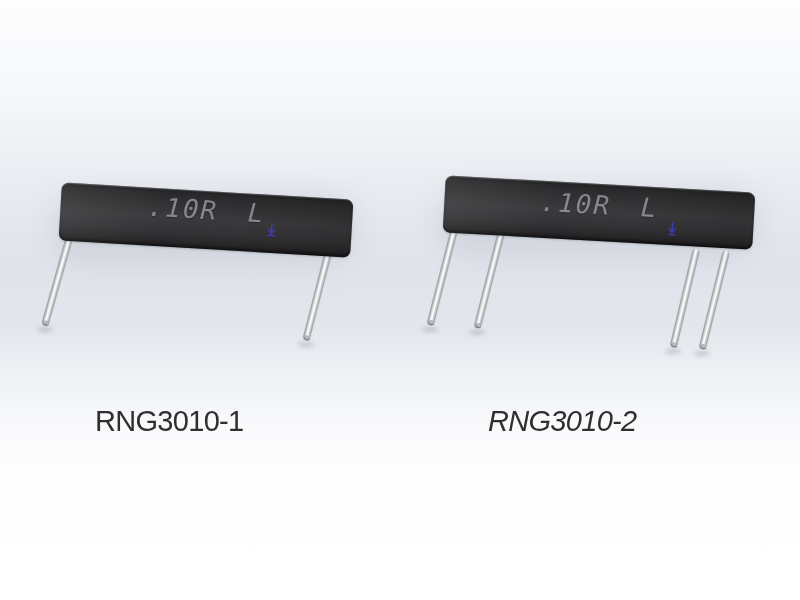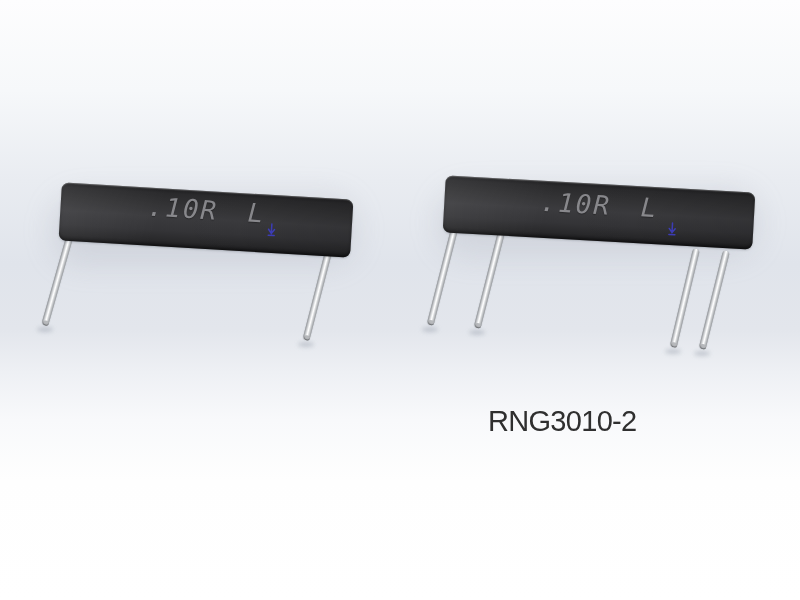--- a/index.html
+++ b/index.html
@@ -97,20 +97,21 @@
     <div class="pin" style="left:67px; top:234px; height:95px; transform:rotate(15.8deg);"></div>
     <div class="pin" style="left:325px; top:252px; height:91px; transform:rotate(14.4deg);"></div>
 
     <div class="res-body" style="left:60px; top:191px; width:292px; height:58px; transform:rotate(3.4deg);">
       <div class="marking" style="top:6px;">.10R L</div>
       <svg class="origin-marker" style="left:206px; top:27px;" width="12" height="16" viewBox="0 0 12 16">
         <path d="M6 2 V10 M3 7.5 L6 11.5 L9 7.5 M3 13.5 H9" stroke="#3c3cb4" stroke-width="1.5" fill="none" stroke-linecap="round"></path>
       </svg>
     </div>
 
+    <div class="caption" style="left:95px; top:406px;">RNG3010-1</div>
   </div>
 
   <div class="product">
     <div class="body-haze" style="left:438px; top:190px; width:320px; height:66px;"></div>
 
     <div class="tip-shadow" style="left:422px; top:327px;"></div>
     <div class="tip-shadow" style="left:469px; top:330px;"></div>
     <div class="tip-shadow" style="left:665px; top:349px;"></div>
     <div class="tip-shadow" style="left:694px; top:351px;"></div>
 
@@ -119,16 +120,16 @@
     <div class="pin" style="left:693px; top:249px; height:101px; transform:rotate(13.4deg);"></div>
     <div class="pin" style="left:723px; top:251px; height:101px; transform:rotate(14deg);"></div>
 
     <div class="res-body" style="left:444px; top:184px; width:310px; height:57px; transform:rotate(3.2deg);">
       <div class="marking" style="top:8px;">.10R L</div>
       <svg class="origin-marker" style="left:223px; top:33px;" width="12" height="16" viewBox="0 0 12 16">
         <path d="M6 2 V10 M3 7.5 L6 11.5 L9 7.5 M3 13.5 H9" stroke="#3c3cb4" stroke-width="1.5" fill="none" stroke-linecap="round"></path>
       </svg>
     </div>
 
-    <div class="caption" style="left:488px; top:406px;">RNG3010-2</div>
+    <div class="caption" style="left:488px; top:406px;font-style:italic;">RNG3010-2</div>
   </div>
 
 </div>
 
 </body></html>

